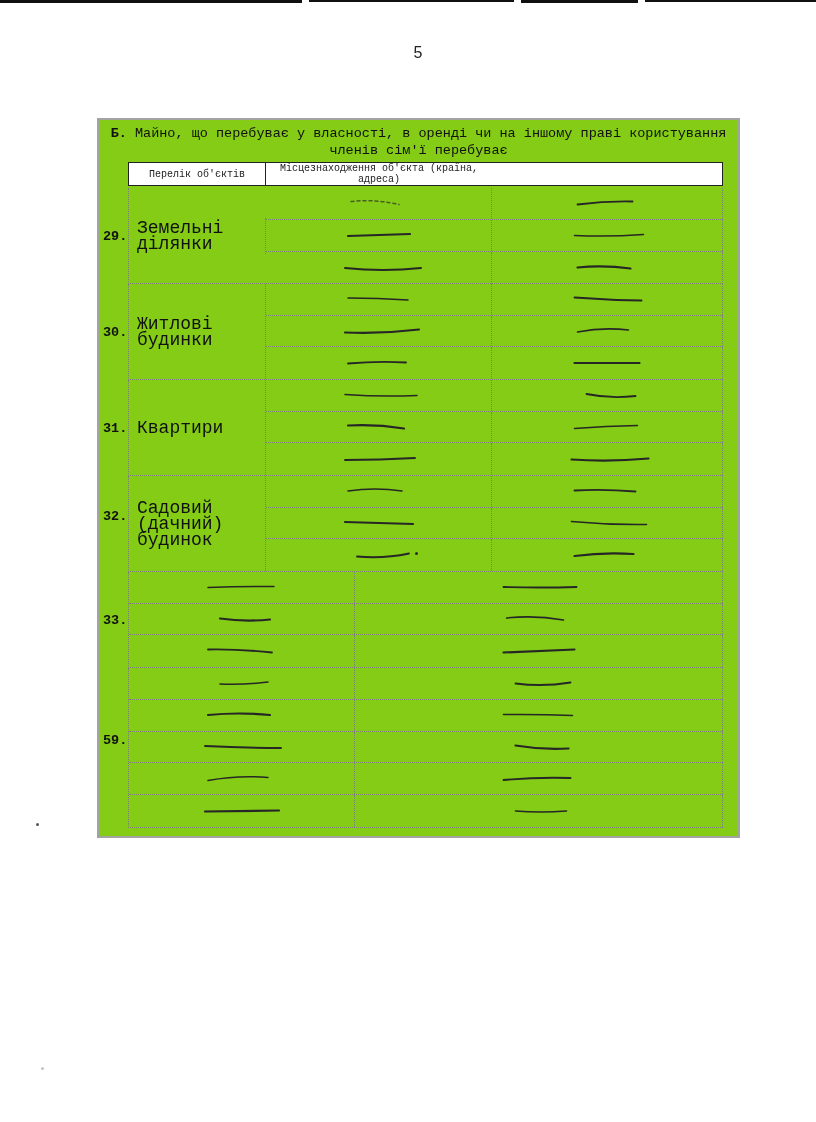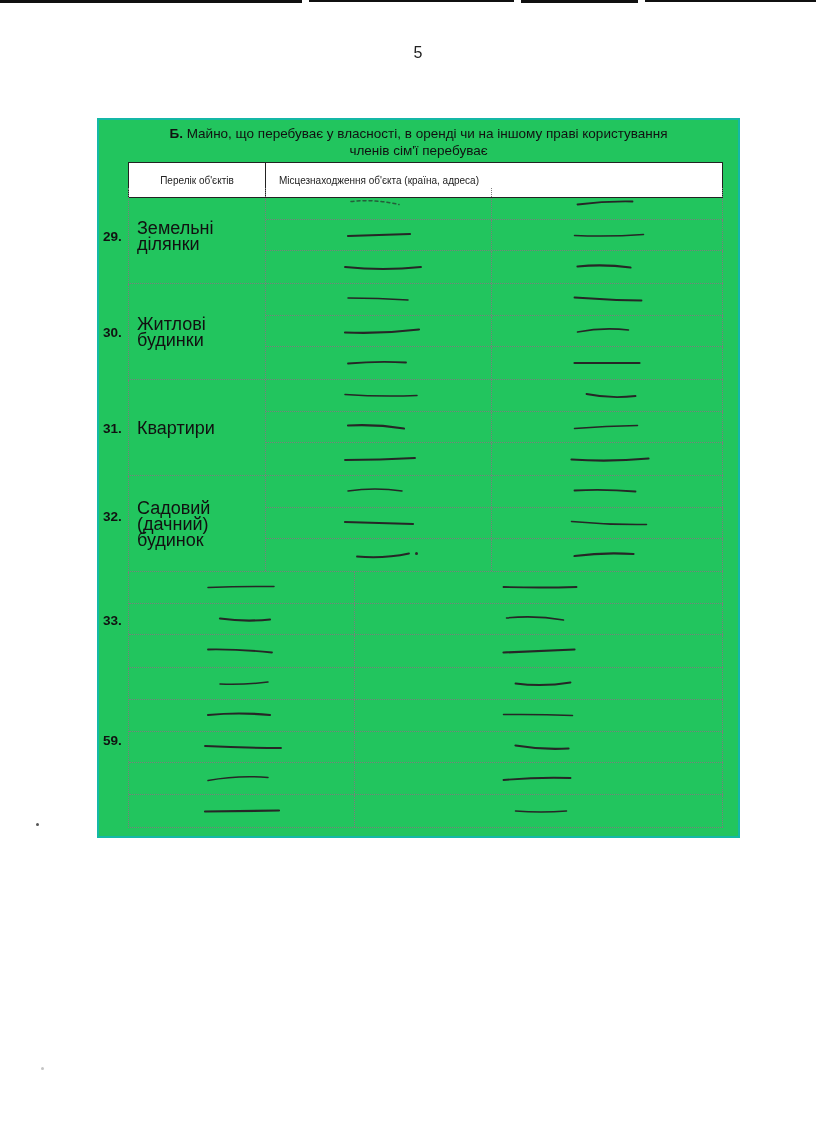--- a/index.html
+++ b/index.html
@@ -17,33 +17,34 @@
   .speck { position:absolute; border-radius:50%; }
 
   .page-number {
     position:absolute; top:44px; left:0; width:836px;
     text-align:center; font-size:16px; color:#222;
   }
 
   .outer-box {
     position:absolute; left:97px; top:118px;
     width:643px; height:720px;
-    border:2px solid #14b8a6;
+    border:2px solid #a3a3a3;
     box-sizing:border-box;
-    background:#22c55e;
+    background:#84cc16;
+    font-family:Liberation Mono, monospace;
   }
   .section-title {
     position:absolute; top:5px; left:0; width:100%;
     text-align:center; font-size:13.5px; line-height:17px; color:#111;
   }
   .section-title .tp { font-weight:bold; }
 
   .header-table {
     position:absolute; left:29px; top:42px;
-    width:595px; height:36px;
+    width:595px; height:24px;
     display:flex;
     border:1px solid #222;
     box-sizing:border-box;
     background:#fff;
   }
   .header-cell {
     display:flex; align-items:center; justify-content:center;
     text-align:center; font-size:10px; color:#222;
     border-right:1px solid #222; box-sizing:border-box;
     padding:0 4px;
@@ -105,21 +106,21 @@
       <span>Майно, що перебуває у власності, в оренді чи на іншому праві користування</span><br>
       <span>членів сім'ї перебуває</span>
     </div>
 
     <div class="header-table">
       <div class="header-cell hc1">Перелік об'єктів</div>
       <div class="header-cell hc2">Місцезнаходження об'єкта (країна, адреса)</div>
     </div>
 
     <div class="table-body">
-        <div class="group" style="height: 96px;">
+        <div class="group" style="height: 96px; align-items: center;">
           <span class="num">29.</span>
           <div class="label-cell">Земельні ділянки</div>
           <div class="subs">
             <div class="sub">
               <div class="loc-cell">
                 <svg width="120" height="16" class="dash-svg">
                   <path d="M 32 6.5 Q 56 4 80 9.5" stroke="#262626" stroke-width="1.5" fill="none" stroke-linecap="round" stroke-dasharray="3 3" opacity="0.65"></path>
                 </svg>
               </div>
               <div class="area-cell">

